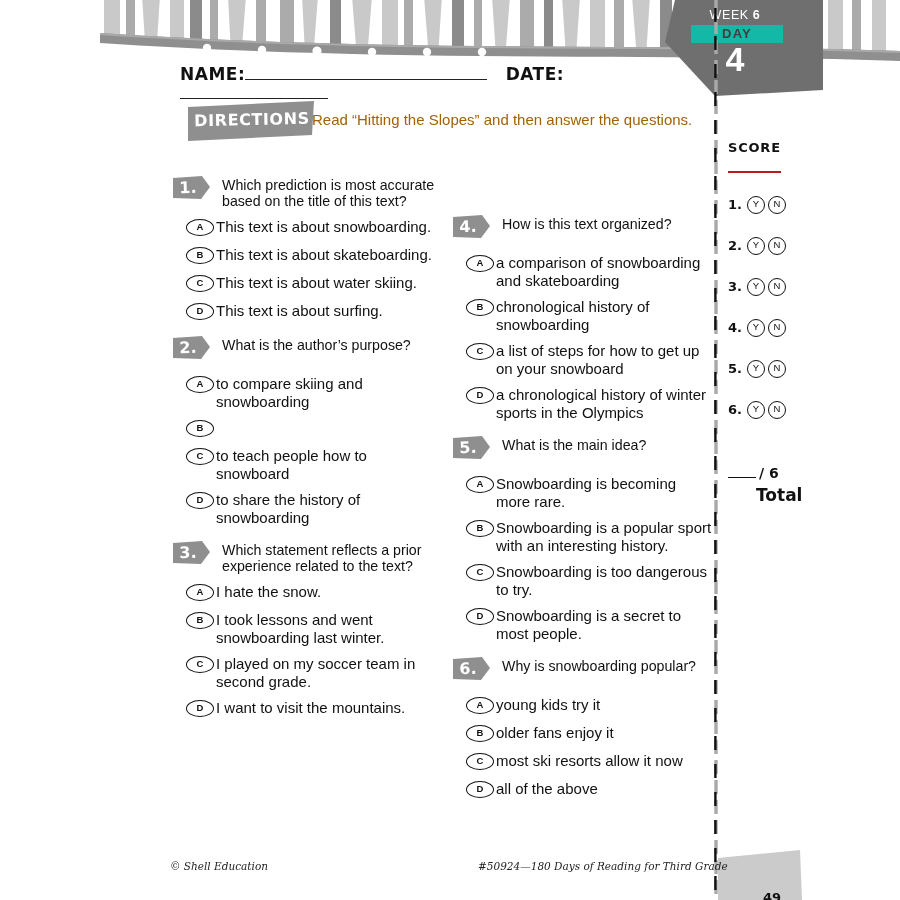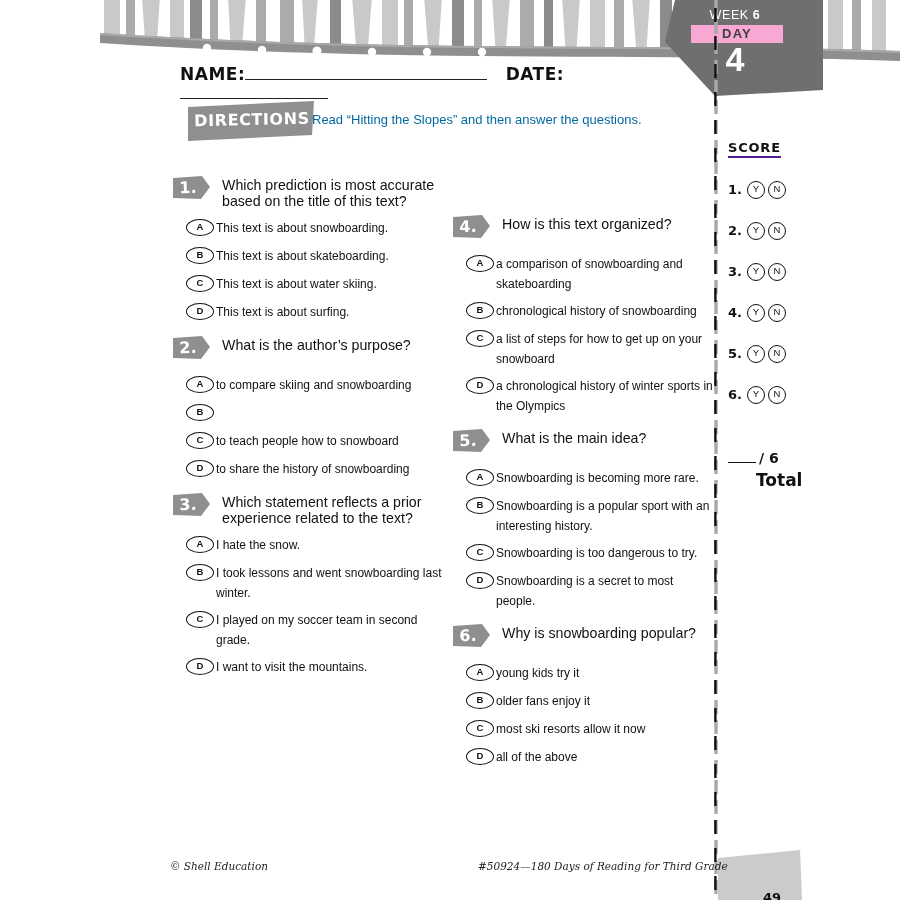--- a/index.html
+++ b/index.html
@@ -17,21 +17,21 @@
   
   .week-tab{position:absolute;left:663px;top:-2px;width:160px;height:98px;}
   .week-tab .tab-shape{position:absolute;inset:0;}
   .week-label{
     position:absolute;left:0;right:16px;top:10px;text-align:center;
     color:#ffffff;font-size:12.5px;letter-spacing:.6px;
     font-family:"Liberation Sans", sans-serif;
   }
   .week-label b{font-weight:bold;}
   .day-chip{
-    position:absolute;left:28px;top:27px;width:92px;height:18px;background:#f9a8d4;
+    position:absolute;left:28px;top:27px;width:92px;height:18px;background:#14b8a6;
     color:#3f3f3f;font-weight:bold;font-size:13px;letter-spacing:1.2px;
     text-align:center;line-height:18px;
   }
   .day-num{
     position:absolute;left:26px;top:42px;width:92px;text-align:center;
     color:#ffffff;font-weight:bold;font-size:34px;line-height:38px;
   }
 
   
   .namedate{position:absolute;left:168px;top:64px;width:520px;height:28px;margin-left:12px;}
@@ -43,21 +43,21 @@
 
   
   .dir-wrap{position:absolute;left:186px;top:101px;width:520px;height:42px;}
   .dir-badge{position:absolute;left:0;top:0;width:132px;height:40px;}
   .dir-badge .txt{
     position:absolute;left:0;right:0;top:9px;text-align:center;
     color:#ffffff;font-weight:bold;font-size:16px;letter-spacing:.6px;
     font-family:"DejaVu Sans", sans-serif;transform:rotate(-1.2deg);
   }
   .dir-text{
-    position:absolute;left:126px;top:10px;width:400px;font-size:13px;color:#0369a1;
+    position:absolute;left:126px;top:10px;width:400px;font-size:15px;color:#a16207;
     line-height:18px;
   }
 
   
   .col{position:absolute;}
   .col-left{left:172px;top:176px;width:270px;}
   .col-right{left:452px;top:215px;width:262px;}
 
   .q{position:relative;margin-bottom:14px;}
   .q-head{position:relative;min-height:30px;}
@@ -74,29 +74,29 @@
     padding-top:1px;
   }
   .opts{margin-top:9px;}
   .opt{position:relative;min-height:20px;margin-bottom:8px;padding-left:44px;}
   .opt-bub{
     position:absolute;left:14px;top:1px;width:26px;height:15px;
     border:1.6px solid #111;border-radius:50%;
     font-size:9.5px;font-weight:bold;text-align:center;line-height:14px;
     color:#111;font-family:"Liberation Sans", sans-serif;
   }
-  .opt-text{font-size:12px;line-height:17.5px;color:#111;}
+  .opt-text{font-size:15px;line-height:17.5px;color:#111;}
 
   
   .rail{position:absolute;left:714px;top:0px;width:4px;height:900px;}
   .score-col{position:absolute;left:728px;top:138px;width:90px;}
   .score-title{
     font-family:"DejaVu Sans", sans-serif;font-weight:bold;font-size:13px;
-    letter-spacing:.8px;color:#111;border-bottom:2px solid #4c1d95;
-    display:inline-block;padding-bottom:1px;
+    letter-spacing:.8px;color:#111;border-bottom:2px solid #b91c1c;
+    display:inline-block;padding-bottom:16px;
   }
   .score-row{margin-top:23px;display:flex;align-items:center;gap:2px;font-size:0;}
   .score-row .n{
     font-family:"DejaVu Sans", sans-serif;font-weight:bold;font-size:13px;color:#111;
     margin-right:3px;line-height:16px;
   }
   .yn{
     display:inline-block;width:16px;height:16px;border:1.4px solid #111;border-radius:50%;
     font-size:9.5px;line-height:14px;text-align:center;color:#111;
     font-family:"Liberation Sans", sans-serif;margin-right:1px;

